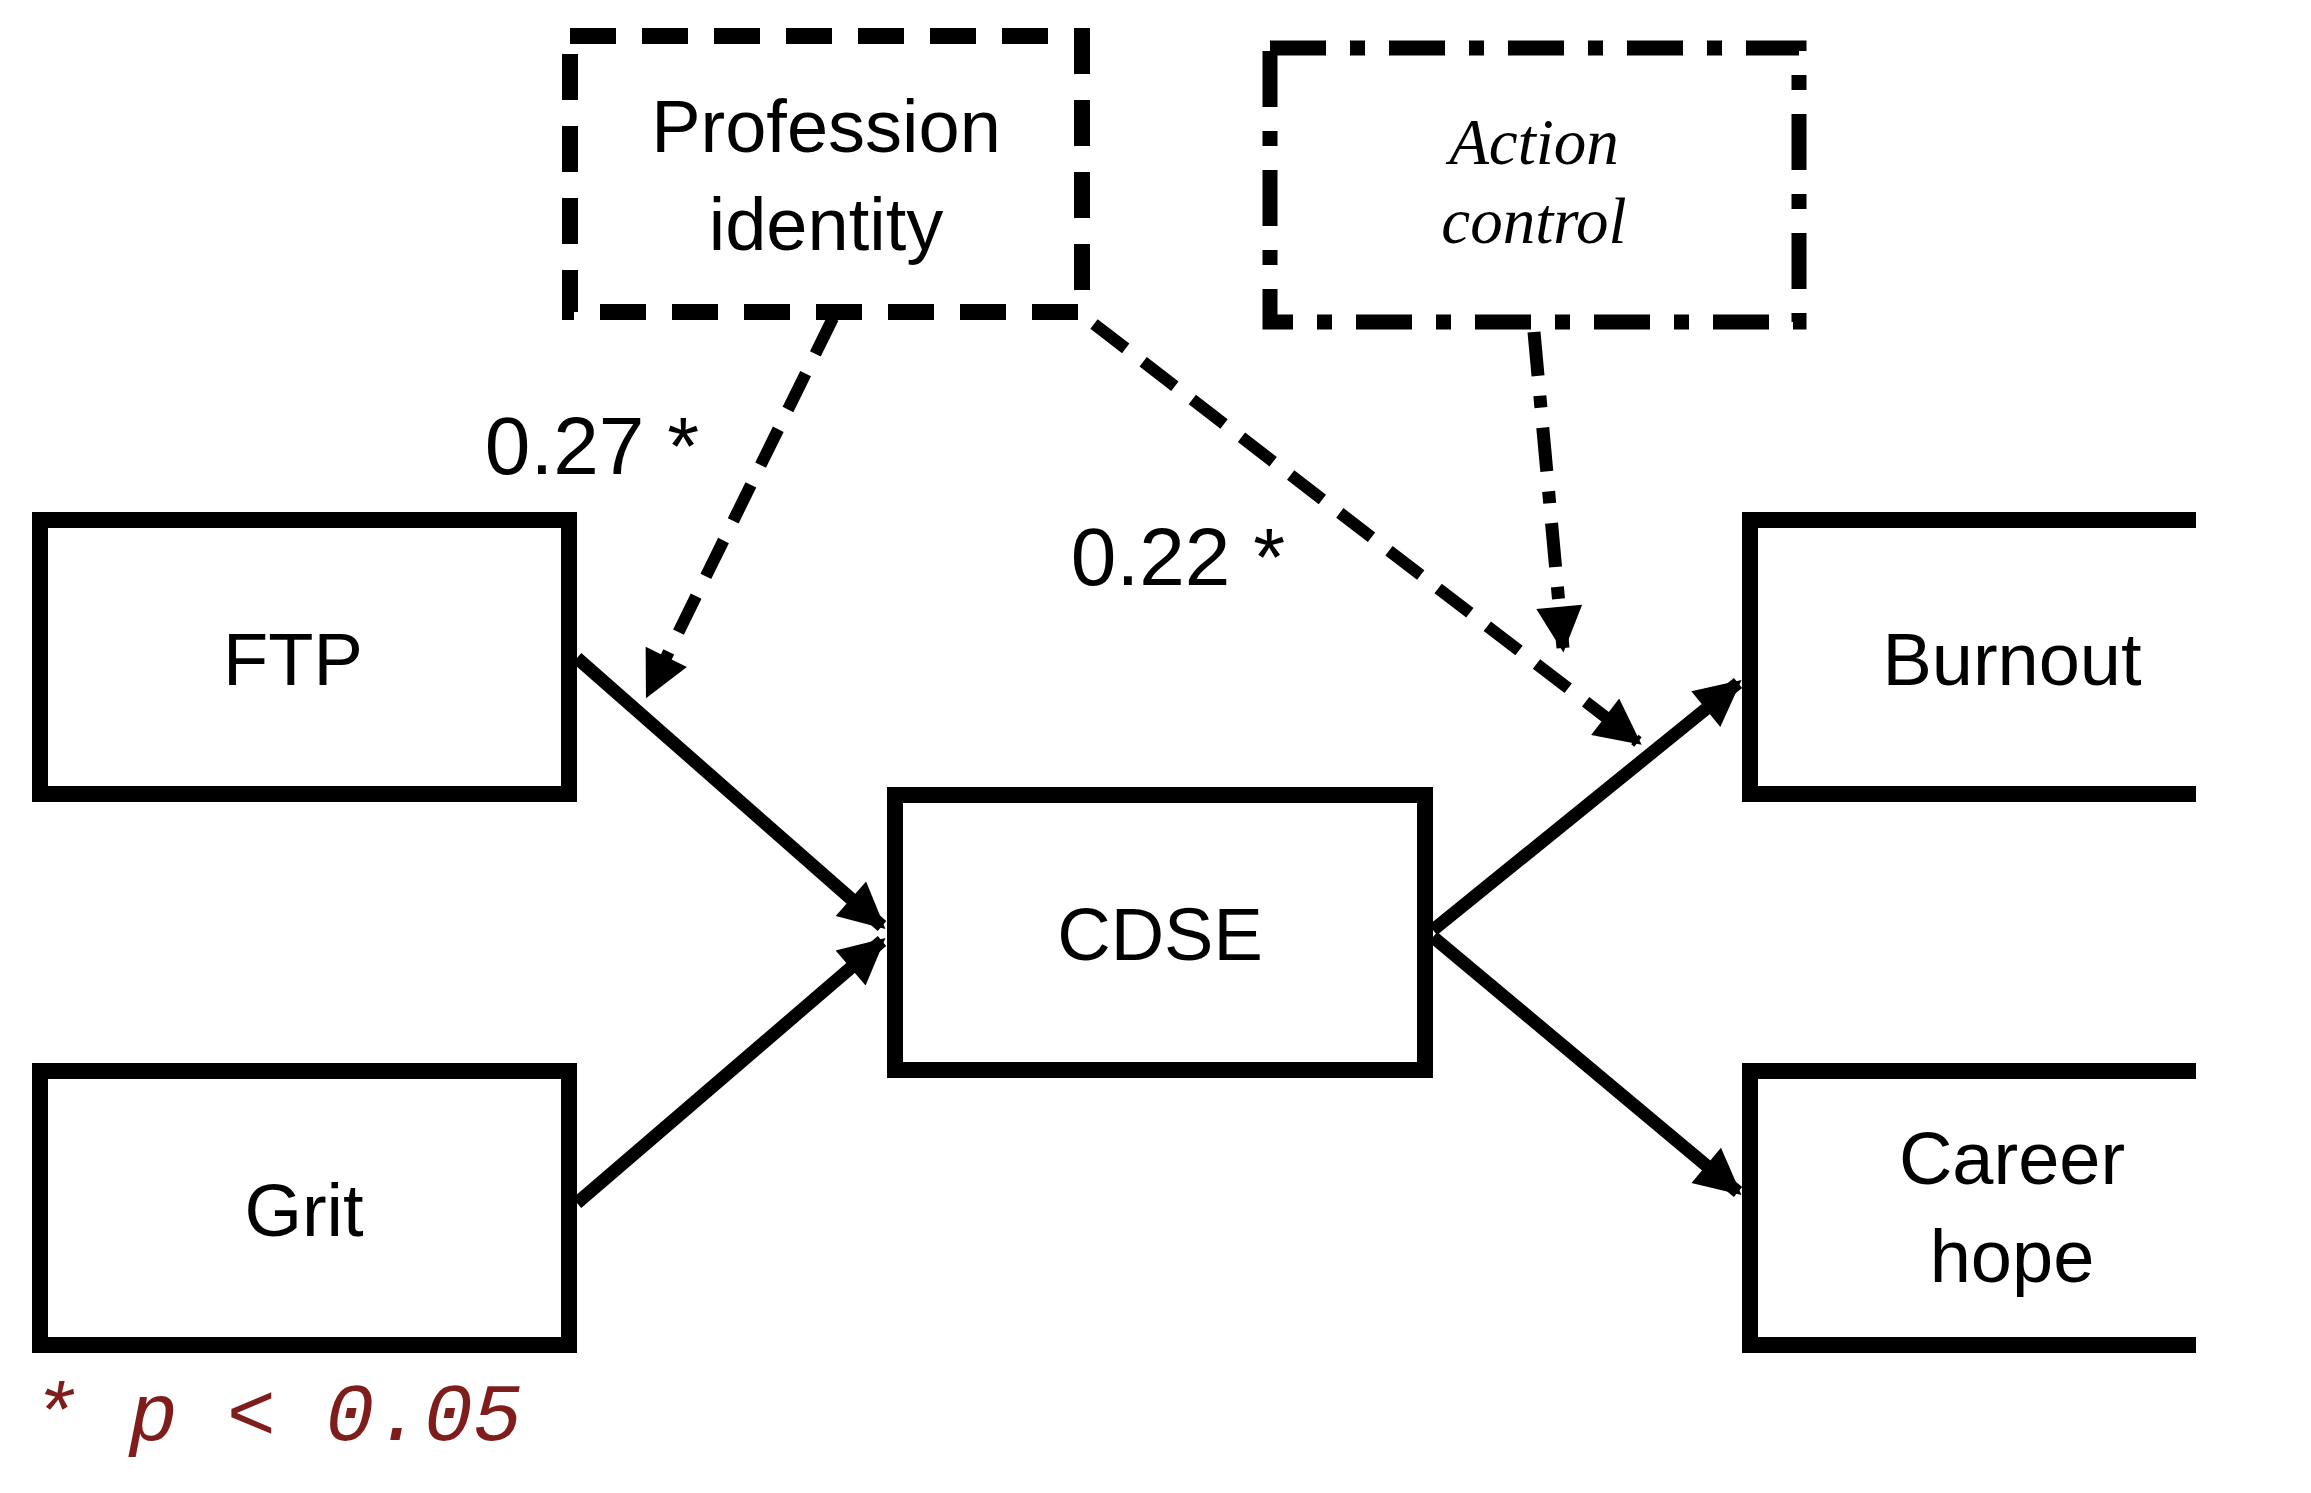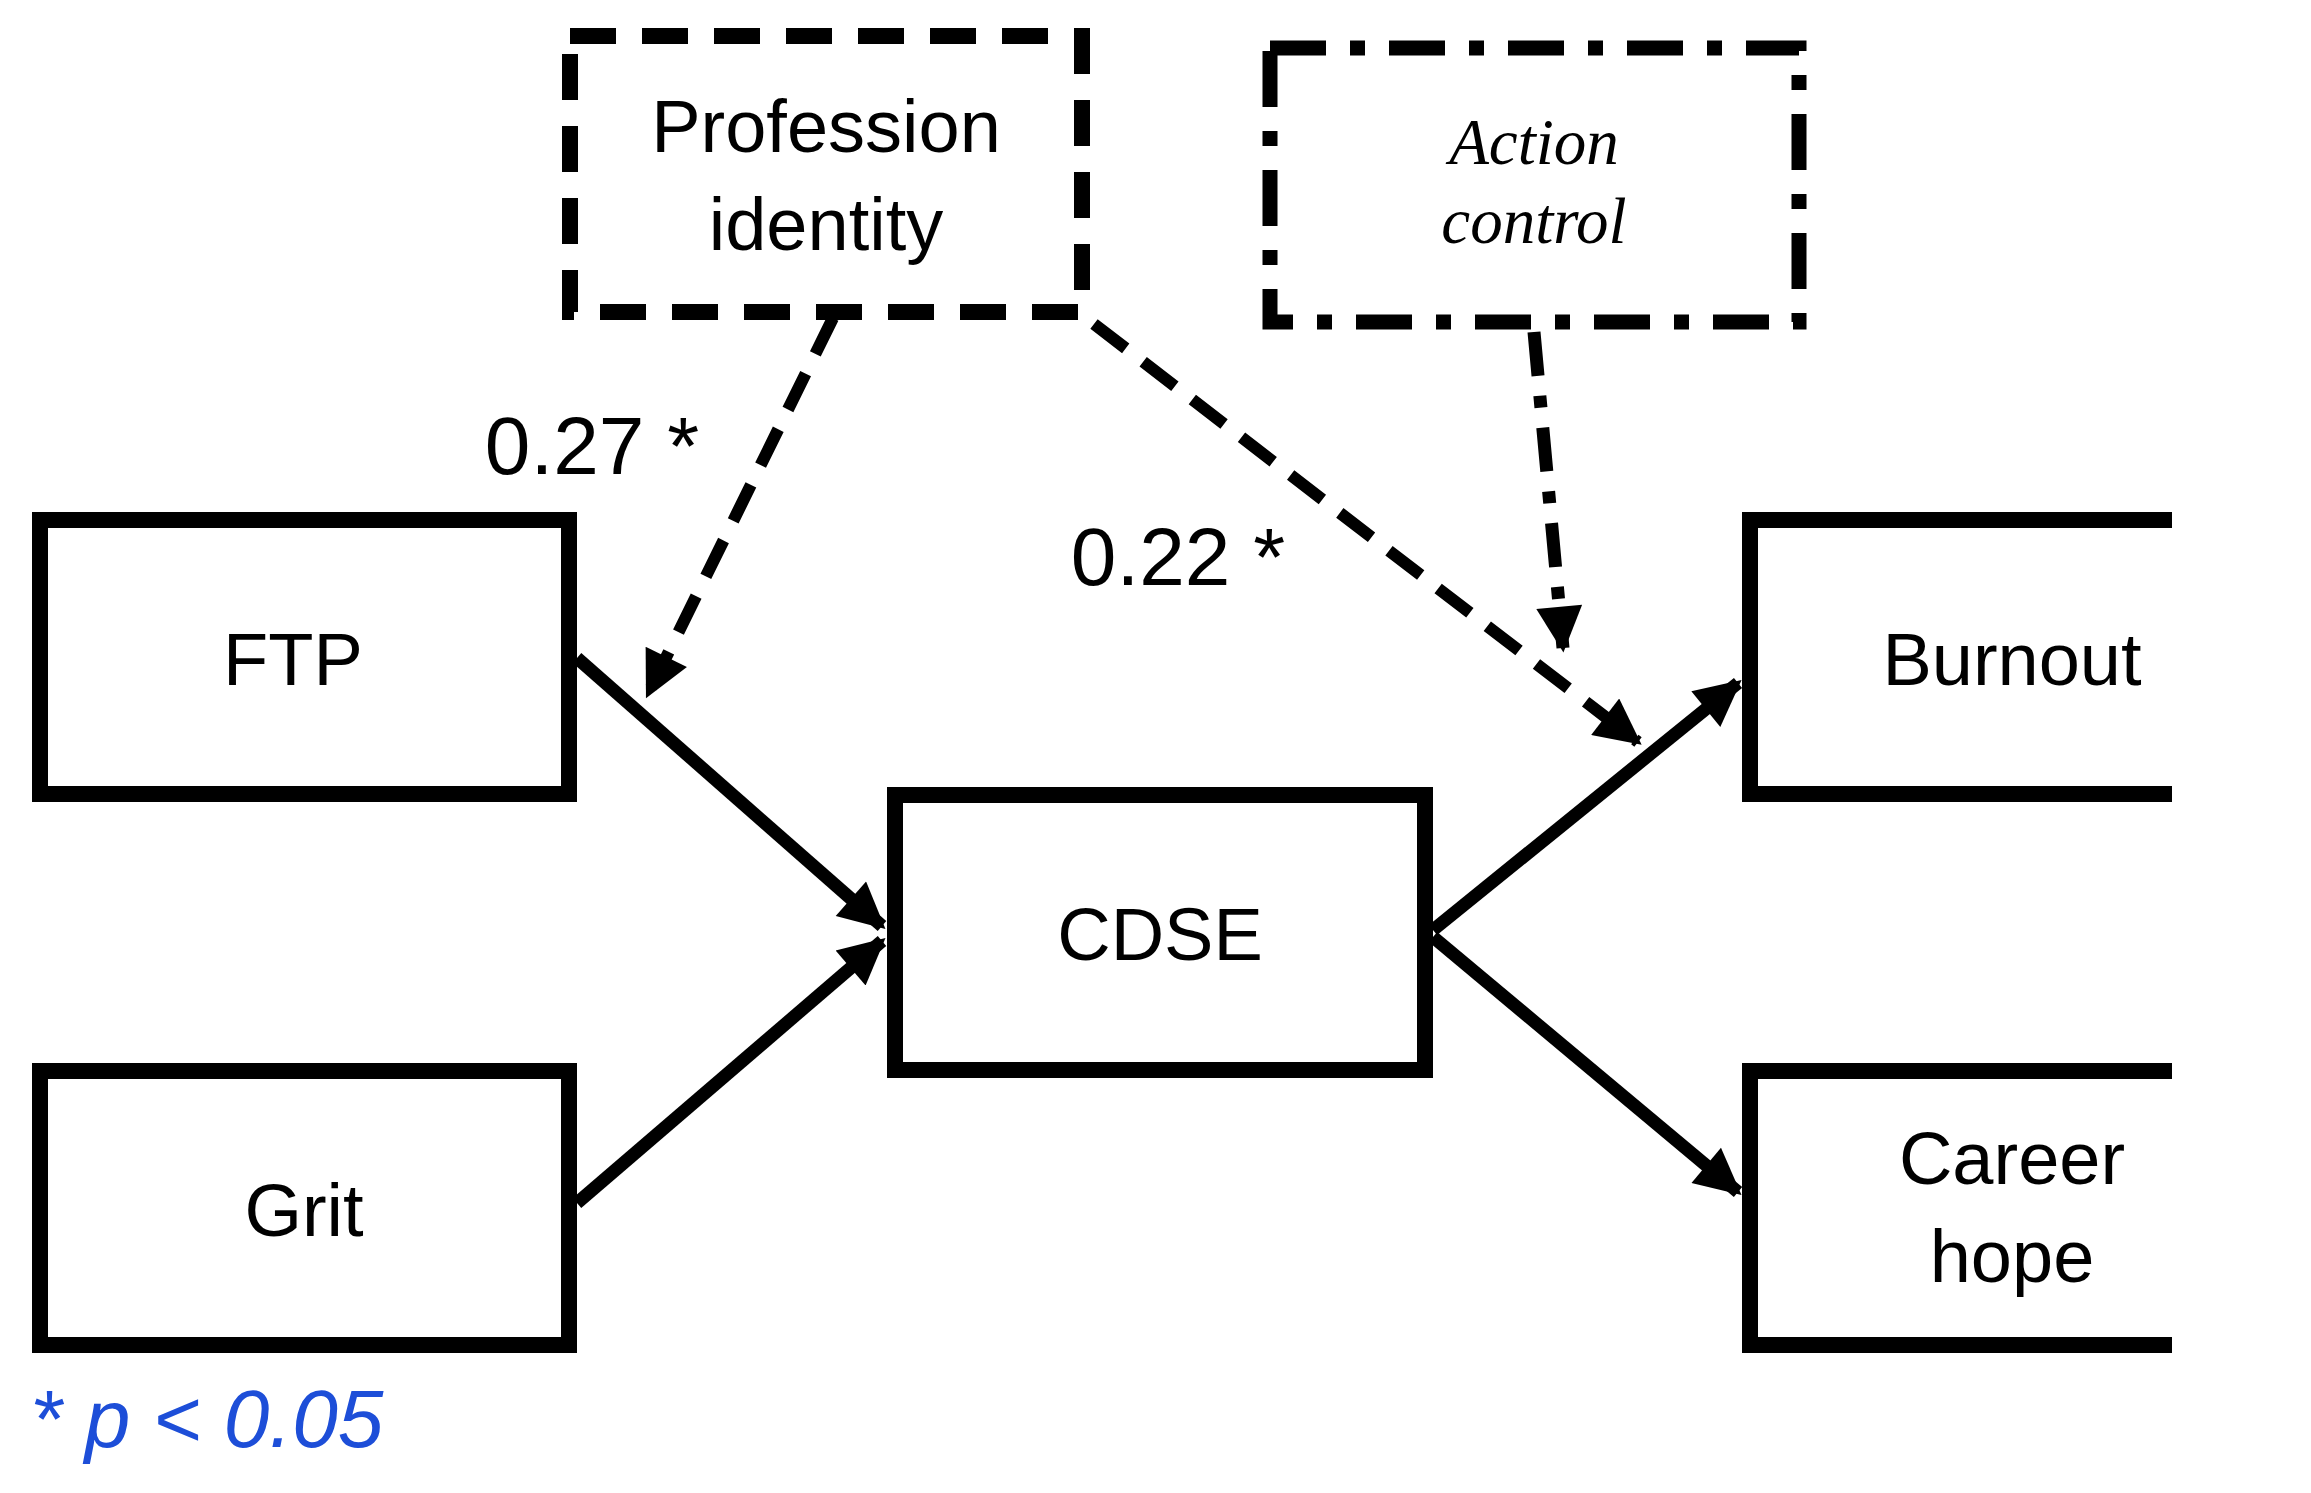--- a/index.html
+++ b/index.html
@@ -9,20 +9,21 @@
     background: #ffffff;
   }
   .canvas {
     position: relative;
     width: 2172px;
     height: 1493px;
     background: #ffffff;
     overflow: hidden;
     font-family: "Liberation Sans", sans-serif;
     color: #000000;
+    padding-left: 24px;
   }
   .wires {
     position: absolute;
     left: 0;
     top: 0;
     width: 2311px;
     height: 1493px;
   }
   .lbl {
     position: absolute;
@@ -45,25 +46,25 @@
   .edge-label {
     font-size: 82px;
     font-family: "Liberation Sans", sans-serif;
     white-space: nowrap;
     text-align: center;
   }
   .footnote {
     position: absolute;
     left: 30px;
     top: 1372px;
-    font-family: Liberation Sans, sans-serif;
+    font-family: Liberation Mono, monospace;
     font-style: italic;
     font-size: 82px;
     white-space: nowrap;
-    color: #1d4ed8;
+    color: #7f1d1d;
   }
 </style>
 </head>
 <body>
 
 <div class="canvas">
 
   <svg class="wires" viewBox="0 0 2311 1493" xmlns="http://www.w3.org/2000/svg">
     <defs>
       <marker id="ah" viewBox="0 0 10 10" refX="9" refY="5" markerWidth="52" markerHeight="46" orient="auto" markerUnits="userSpaceOnUse">

